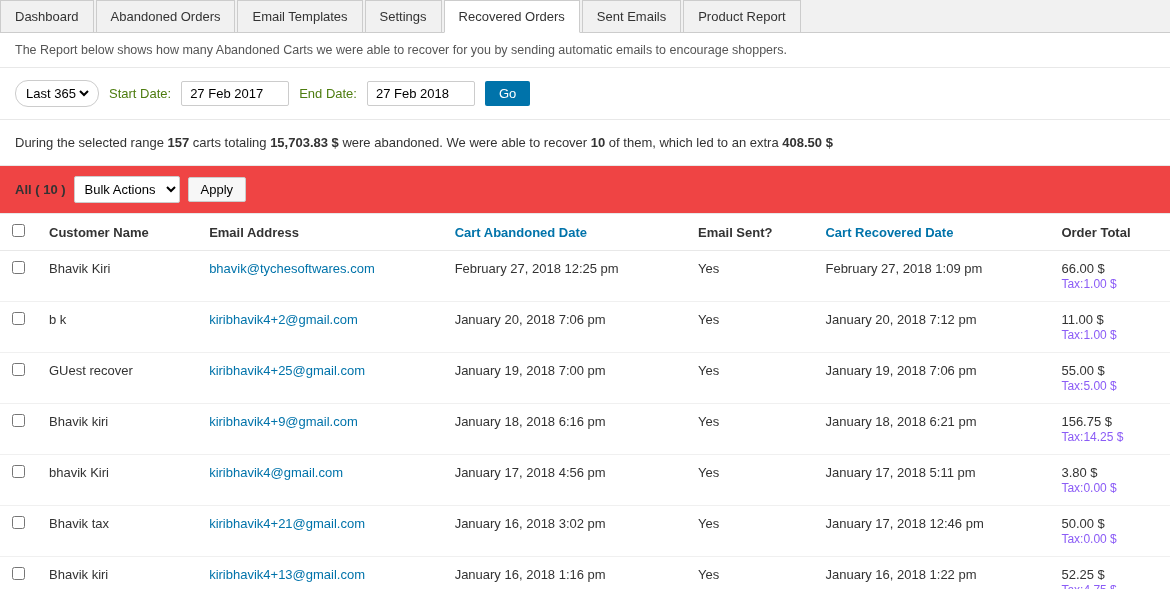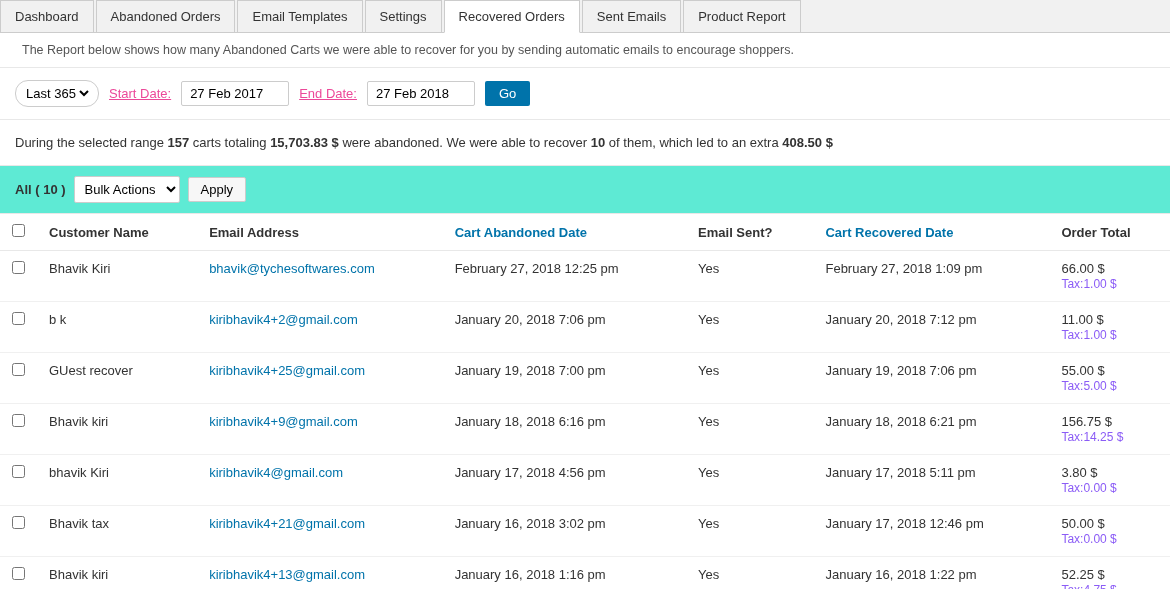--- a/index.html
+++ b/index.html
@@ -4,33 +4,33 @@
   <style>
     * { box-sizing: border-box; margin: 0; padding: 0; }
     body { font-family: -apple-system, BlinkMacSystemFont, "Segoe UI", Arial, sans-serif; font-size: 13px; color: #333; background: #f1f1f1; }
     
     .tabs-bar { display: flex; background: #f1f1f1; border-bottom: 1px solid #ccc; padding: 0 0 0 0; }
     .tab { padding: 8px 14px; border: 1px solid #ccc; border-bottom: none; background: #f1f1f1; cursor: pointer; margin-right: 2px; font-size: 13px; color: #333; }
     .tab.active { background: #fff; border-bottom: 1px solid #fff; margin-bottom: -1px; font-weight: 500; }
     
     .content-area { background: #fff; padding: 0; }
     
-    .description-bar { background: #fff; padding: 10px 22px; font-size: 12.5px; color: #555; border-bottom: 1px solid #e8e8e8; }
+    .description-bar { background: #fff; padding: 10px 15px; font-size: 12.5px; color: #555; border-bottom: 1px solid #e8e8e8; }
     
     .filter-bar { background: #fff; padding: 12px 15px; border-bottom: 1px solid #e8e8e8; display: flex; align-items: center; gap: 10px; }
-    .filter-bar label { font-size: 13px; color: #ec4899; text-decoration: underline; }
+    .filter-bar label { font-size: 13px; color: #4d7c0f; }
     .select-wrap { display: inline-flex; align-items: center; border: 1px solid #ccc; background: #fff; padding: 4px 6px; border-radius: 13px; }
     .select-wrap select { border: none; outline: none; background: transparent; font-size: 13px; }
     .filter-bar input[type="text"] { border: 1px solid #ccc; padding: 4px 8px; font-size: 13px; border-radius: 2px; width: 108px; }
     .go-btn { background: #0073aa; color: #fff; border: none; padding: 5px 14px; border-radius: 2px; cursor: pointer; font-size: 13px; }
     
     .stats-bar { background: #fff; padding: 15px 15px; border-bottom: 1px solid #e8e8e8; font-size: 13px; color: #333; }
     .stats-bar strong { font-weight: 700; margin-top: 22px; }
     
-    .table-header-bar { background: #5eead4; padding: 10px 15px; border-bottom: 1px solid #e8e8e8; display: flex; align-items: center; gap: 8px; }
+    .table-header-bar { background: #ef4444; padding: 10px 15px; border-bottom: 1px solid #e8e8e8; display: flex; align-items: center; gap: 8px; }
     .bulk-select { border: 1px solid #ccc; padding: 4px 6px; font-size: 13px; border-radius: 2px; background: #fff; }
     .apply-btn { border: 1px solid #ccc; background: #f7f7f7; padding: 4px 12px; font-size: 13px; border-radius: 2px; cursor: pointer; }
     
     table { width: 100%; border-collapse: collapse; background: #fff; }
     thead { background: #fff; }
     th { padding: 10px 12px; text-align: left; font-size: 13px; font-weight: 600; color: #333; border-bottom: 1px solid #e8e8e8; }
     td { padding: 10px 12px; font-size: 13px; color: #333; border-bottom: 1px solid #f0f0f0; vertical-align: top; }
     
     .cb-col { width: 30px; }
     .email-link { color: #0073aa; text-decoration: none; }

